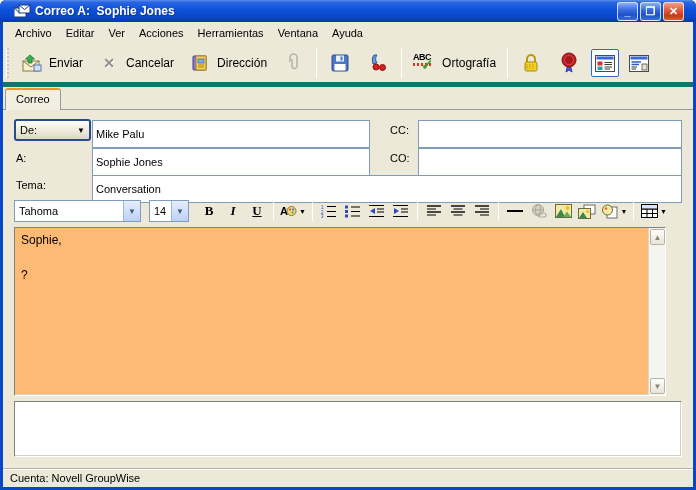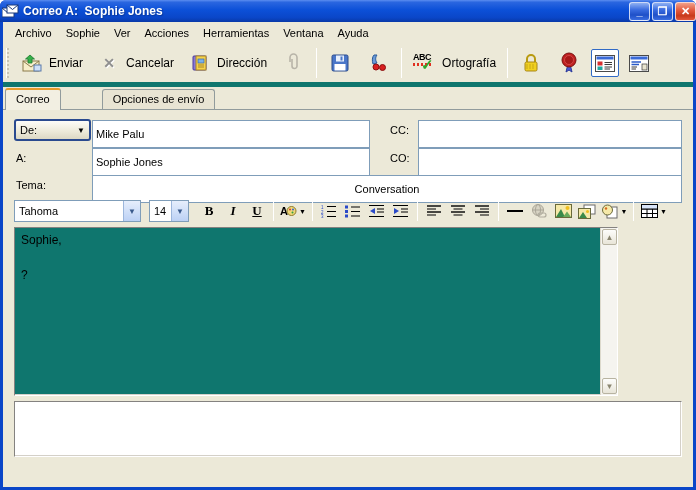--- a/index.html
+++ b/index.html
@@ -6,21 +6,21 @@
   html,body { width:696px; height:490px; font-family:"Liberation Sans", sans-serif; }
   .window {
     position:relative; width:696px; height:490px;
     background:#0A46C8; overflow:hidden;
     border-radius:6px 6px 0 0;
   }
   
   .titlebar {
     position:absolute; left:0; top:0; width:696px; height:22px;
     background:linear-gradient(180deg,#5c8ef0 0%, #2a66e0 10%, #0c50d8 45%, #0a46c8 80%, #0939a8 100%);
-    display:flex; align-items:center; padding:0 0; color:#fff;
+    display:flex; align-items:center; padding:0 12px; color:#fff;
   }
   .titlebar .app-icon { width:17px; height:15px; margin:0 4px 0 2px; flex:0 0 auto; }
   .titlebar .title { font-size:12px; font-weight:bold; text-shadow:1px 1px 1px #09389c; white-space:pre; }
   .win-btns { margin-left:auto; display:flex; gap:2px; }
   .win-btn {
     width:21px; height:19px; border:1px solid rgba(255,255,255,.75); border-radius:3px;
     color:#fff; font-size:11px; font-weight:bold; line-height:17px; text-align:center;
     background:linear-gradient(180deg,#8fb0f2 0%, #3a6ce0 40%, #1f50c8 70%, #3a6ce0 100%);
     cursor:default;
   }
@@ -93,22 +93,22 @@
     color:#3a5a8c; font-size:8px;
   }
   .fmt-btn { width:24px; height:22px; display:flex; align-items:center; justify-content:center; border-radius:2px; }
   .fmt-sep { width:1px; height:20px; background:#c8c4b2; border-right:1px solid #fff; margin:0 4px; }
   .b-g { font-weight:bold; font-size:13px; font-family:"Liberation Serif", serif; }
   .i-g { font-style:italic; font-weight:bold; font-size:13px; font-family:"Liberation Serif", serif; }
   .u-g { text-decoration:underline; font-weight:bold; font-size:13px; font-family:"Liberation Serif", serif; }
   .dd-arr { font-size:7px; margin-left:2px; color:#000; }
   
   .bodyedit {
-    position:absolute; left:11px; top:117px; width:604px; height:169px;
-    background:#0f766e; border:1px solid #848280; border-right-color:#fff; border-bottom-color:#fff;
+    position:absolute; left:11px; top:117px; width:652px; height:169px;
+    background:#fdba74; border:1px solid #848280; border-right-color:#fff; border-bottom-color:#fff;
     box-shadow:inset -1px -1px 0 #d4d0c8;
   }
   .bodytext { position:absolute; left:6px; top:4px; font-size:12px; white-space:pre-wrap; color:#000; line-height:1.45; }
   .vscroll { position:absolute; right:0; top:0; width:17px; height:167px; background:#f5f4ef; border-left:1px solid #dcd9cc; }
   .sbtn {
     position:absolute; left:1px; width:15px; height:16px; border:1px solid #b8b4a2; border-radius:2px;
     background:linear-gradient(180deg,#fdfdfb,#e8e5d8); color:#8a8670; font-size:8px;
     display:flex; align-items:center; justify-content:center;
   }
   
@@ -142,21 +142,21 @@
       <div class="win-btn">_</div>
       <div class="win-btn">❐</div>
       <div class="win-btn close">✕</div>
     </div>
   </div>
 
   <div class="client">
 
     <div class="menubar">
       <span class="menu-item">Archivo</span>
-      <span class="menu-item">Sophie</span>
+      <span class="menu-item">Editar</span>
       <span class="menu-item">Ver</span>
       <span class="menu-item">Acciones</span>
       <span class="menu-item">Herramientas</span>
       <span class="menu-item">Ventana</span>
       <span class="menu-item">Ayuda</span>
     </div>
 
     <div class="toolbar">
       <div class="grip"></div>
 
@@ -280,40 +280,39 @@
           <line x1="2.5" y1="9.5" x2="10" y2="9.5" stroke="#2a5ac8" stroke-width="1.4"></line>
           <line x1="2.5" y1="12" x2="8" y2="12" stroke="#3a3a3a"></line>
           <line x1="2.5" y1="14" x2="7" y2="14" stroke="#3a3a3a"></line>
           <rect x="13" y="9" width="5" height="6" fill="#e8e4d0" stroke="#3a3a3a" stroke-width="0.7"></rect>
         </svg>
       </div>
     </div>
 
     <div class="tabs">
       <div class="tab active">Correo</div>
-      <div class="tab">Opciones de envío</div>
     </div>
 
     <div class="panel">
 
       <div class="de-combo">
         <span>De:</span>
         <span class="arr">▼</span>
       </div>
       <input class="xp-input" style="left: 89px; top: 10px; width: 278px;" value="Mike Palu">
       <span class="flabel" style="left:387px; top:14px;">CC:</span>
       <input class="xp-input" style="left: 415px; top: 10px; width: 264px;" value="">
 
       <span class="flabel" style="left:13px; top:42px;">A:</span>
       <input class="xp-input" style="left: 89px; top: 38px; width: 278px;" value="Sophie Jones">
       <span class="flabel" style="left:387px; top:42px;">CO:</span>
       <input class="xp-input" style="left: 415px; top: 38px; width: 264px;" value="">
 
       <span class="flabel" style="left:13px; top:69px;">Tema:</span>
-      <input class="xp-input" style="left: 89px; top: 65px; width: 590px; text-align: center;" value="Conversation">
+      <input class="xp-input" style="left: 89px; top: 65px; width: 590px;" value="Conversation">
 
       <div class="fmtbar">
         <div class="combo" style="width:127px;">
           <span>Tahoma</span>
           <span class="cbtn">▼</span>
         </div>
         <div class="combo" style="width:40px; margin-left:8px;">
           <span>14</span>
           <span class="cbtn">▼</span>
         </div>
@@ -460,15 +459,18 @@
         <div class="vscroll">
           <div class="sbtn" style="top:1px;">▲</div>
           <div class="sbtn" style="bottom:1px;">▼</div>
         </div>
       </div>
 
       <div class="attachbox"></div>
 
     </div>
 
+    <div class="statusbar">
+      <span>Cuenta: Novell GroupWise</span>
+    </div>
 
   </div>
 </div>
 
 </body></html>

